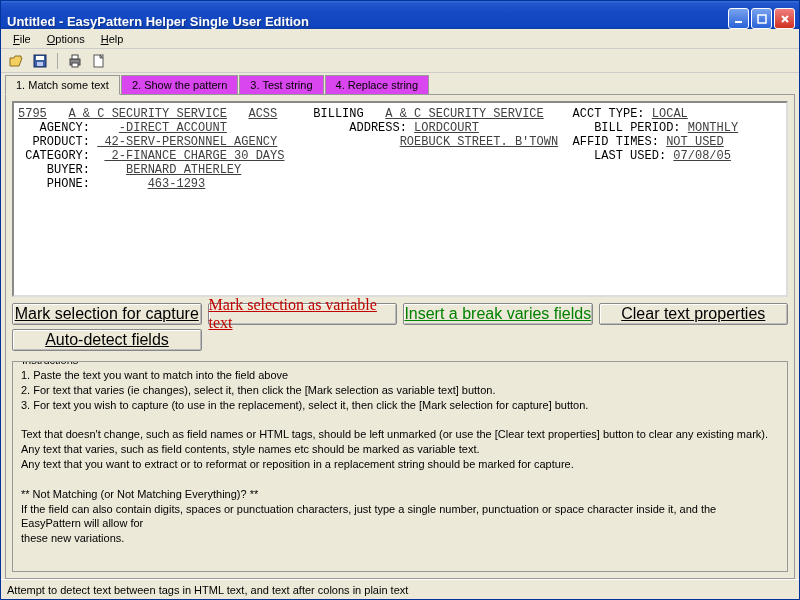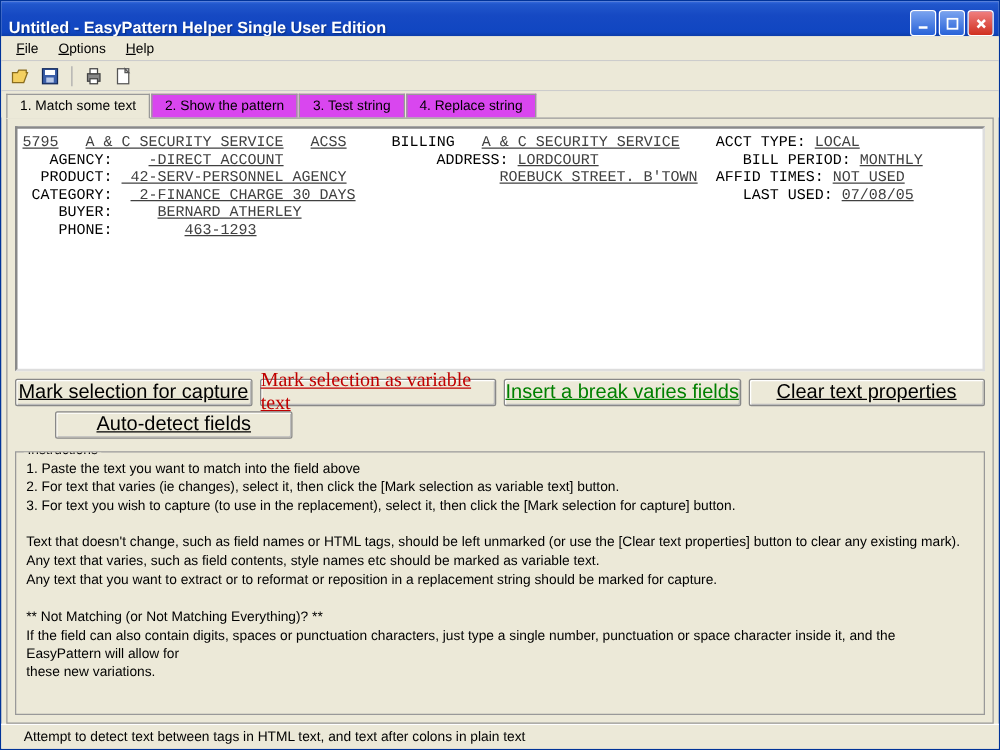--- a/index.html
+++ b/index.html
@@ -20,26 +20,26 @@
   .tab { padding: 3px 10px; border: 1px solid #999; border-bottom: none; background: #ece9d8; margin-right: 1px; font-size: 11px; cursor: default; position: relative; top: 1px; }
   .tab.active { background: #ece9d8; border-bottom: 1px solid #ece9d8; z-index: 2; }
   .tab:not(.active) { background: #d946ef; }
   .content { flex: 1; border: 1px solid #999; margin: 0 4px; padding: 6px; background: #ece9d8; display: flex; flex-direction: column; position: relative; overflow: hidden; }
   .textpane { background: #fff; border: 2px inset #ddd; height: 196px; padding: 4px; font-family: "Courier New", monospace; font-size: 12px; white-space: pre; overflow: auto; color: #000; }
   .red-u { color: #404040; text-decoration: underline; }
   .btnrow { display: flex; gap: 6px; margin-top: 6px; }
   .btn { flex: 1; height: 22px; background: #ece9d8; border: 1px solid #888; border-radius: 2px; font-size: 16px; display: flex; align-items: center; justify-content: center; cursor: default; text-decoration: underline; box-shadow: inset 1px 1px 0 #fff, inset -1px -1px 0 #bbb; }
   .btn.red { color: #c00000; font-family: Liberation Serif, serif; }
   .btn.green { color: #008000; }
-  .btnrow2 { display: flex; margin-top: 4px; margin-left: 32px; }
+  .btnrow2 { display: flex; margin-top: 4px; }
   .btnrow2 .btn { flex: 0 0 190px; }
   .instr-box { margin-top: 10px; border: 1px solid #999; background: #ece9d8; padding: 6px 8px; font-size: 11px; position: relative; flex: 1; overflow: hidden; }
   .instr-label { position: absolute; top: -8px; left: 6px; background: #ece9d8; padding: 0 3px; font-size: 11px; }
   .instr-body { line-height: 1.35; white-space: pre-wrap; }
-  .statusbar { height: 20px; border-top: 1px solid #fff; background: #ece9d8; padding: 2px 18px; font-size: 11px; display: flex; align-items: center; }
+  .statusbar { height: 20px; border-top: 1px solid #fff; background: #ece9d8; padding: 2px 6px; font-size: 11px; display: flex; align-items: center; }
   svg { display: block; }
 </style>
 </head>
 <body>
 
 <div class="window">
 
   <div class="titlebar">
     <span class="titlebar-text">Untitled - EasyPattern Helper Single User Edition</span>
     <div class="win-btns">

